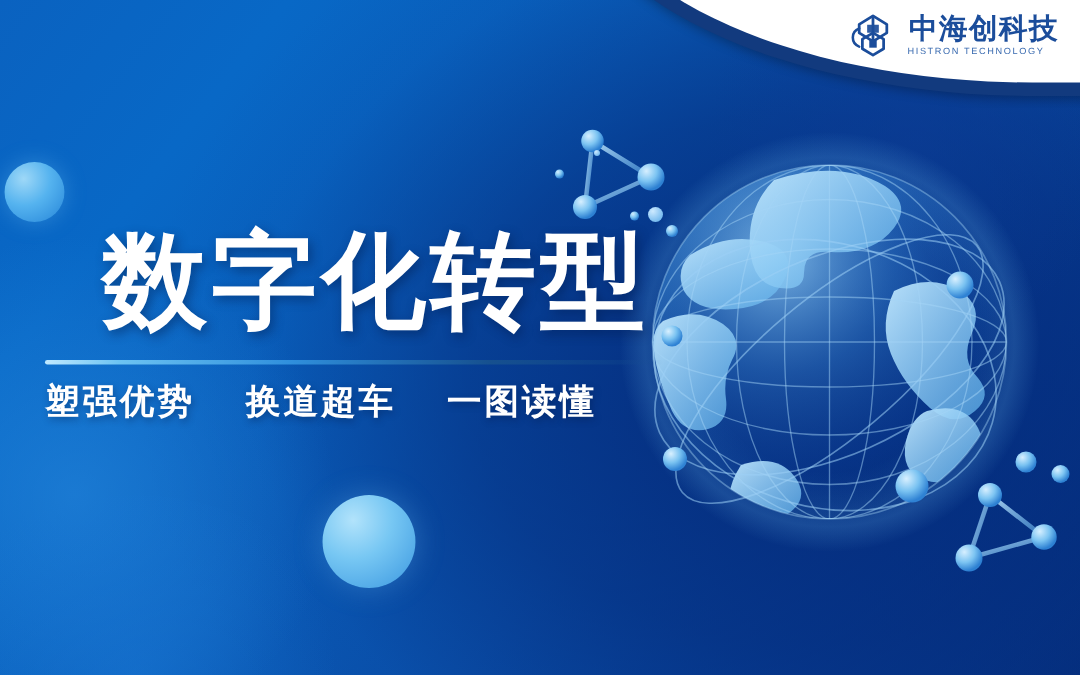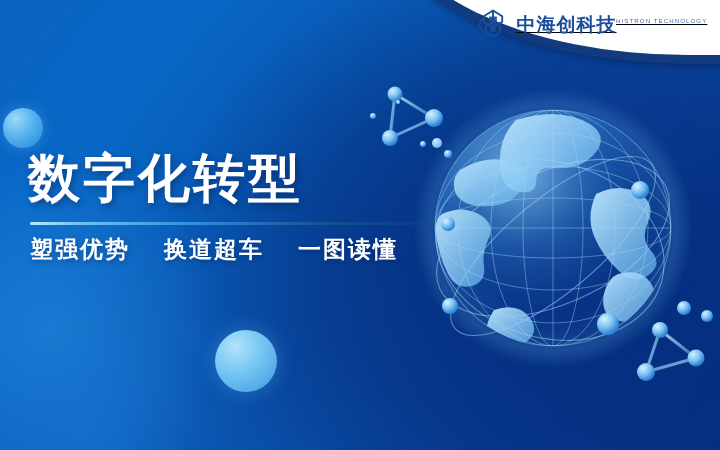--- a/index.html
+++ b/index.html
@@ -32,21 +32,21 @@
     box-shadow:0 2px 7px rgba(0,0,0,0.28);
   }
   .swoosh-white{
     position:absolute;right:-20px;top:-100px;width:352px;height:155px;
     background:#ffffff;border-bottom-left-radius:300px 146px;
   }
 
   
   .logo{position:absolute;right:14px;top:7px;display:flex;align-items:center;gap:7px;}
   .logo-mark{width:34px;height:34px;flex:none;}
-  .logo-text{display:flex;line-height:1;text-decoration:underline;}
+  .logo-text{display:flex;flex-direction:column;line-height:1;}
   .logo-cn{
     font-size:19px;font-weight:bold;color:#1b4d9b;letter-spacing:1px;
     font-family:"DejaVu Sans","Liberation Sans",sans-serif;
   }
   .logo-en{
     font-size:6px;color:#3a6bb0;letter-spacing:1.05px;margin-top:3px;
     font-family:"Liberation Sans",sans-serif;transform:scaleX(1.02);
   }
 
   
@@ -67,24 +67,25 @@
   .net-top{left:368px;top:78px;}
   .net-bot{right:2px;bottom:40px;}
 
   
   .globe{position:absolute;left:398px;top:78px;width:310px;height:310px;}
 
   
   .headline{position:absolute;left:28px;top:152px;width:420px;}
   .title{
     font-family:"DejaVu Sans","Liberation Sans",sans-serif;
-    font-size:52px;font-weight:bold;color:#ffffff;line-height:1;
+    font-size:70px;font-weight:bold;color:#ffffff;line-height:1;
     letter-spacing:3px;
     text-shadow:2px 3px 7px rgba(2,24,70,0.45);
     white-space:nowrap;
+    margin-left:40px;
   }
   .rule{
     margin:18px 0 0 2px;width:412px;height:3px;border-radius:2px;
     background:linear-gradient(90deg,#bfe9ff 0%,#6cc3f2 12%,#2f8fdc 40%,#16508f 72%,rgba(9,45,110,0.0) 100%);
   }
   .subtitle{
     margin-top:9px;margin-left:2px;
     font-family:"DejaVu Sans","Liberation Sans",sans-serif;
     font-size:23px;font-weight:bold;color:#ffffff;letter-spacing:2px;
     white-space:nowrap;

